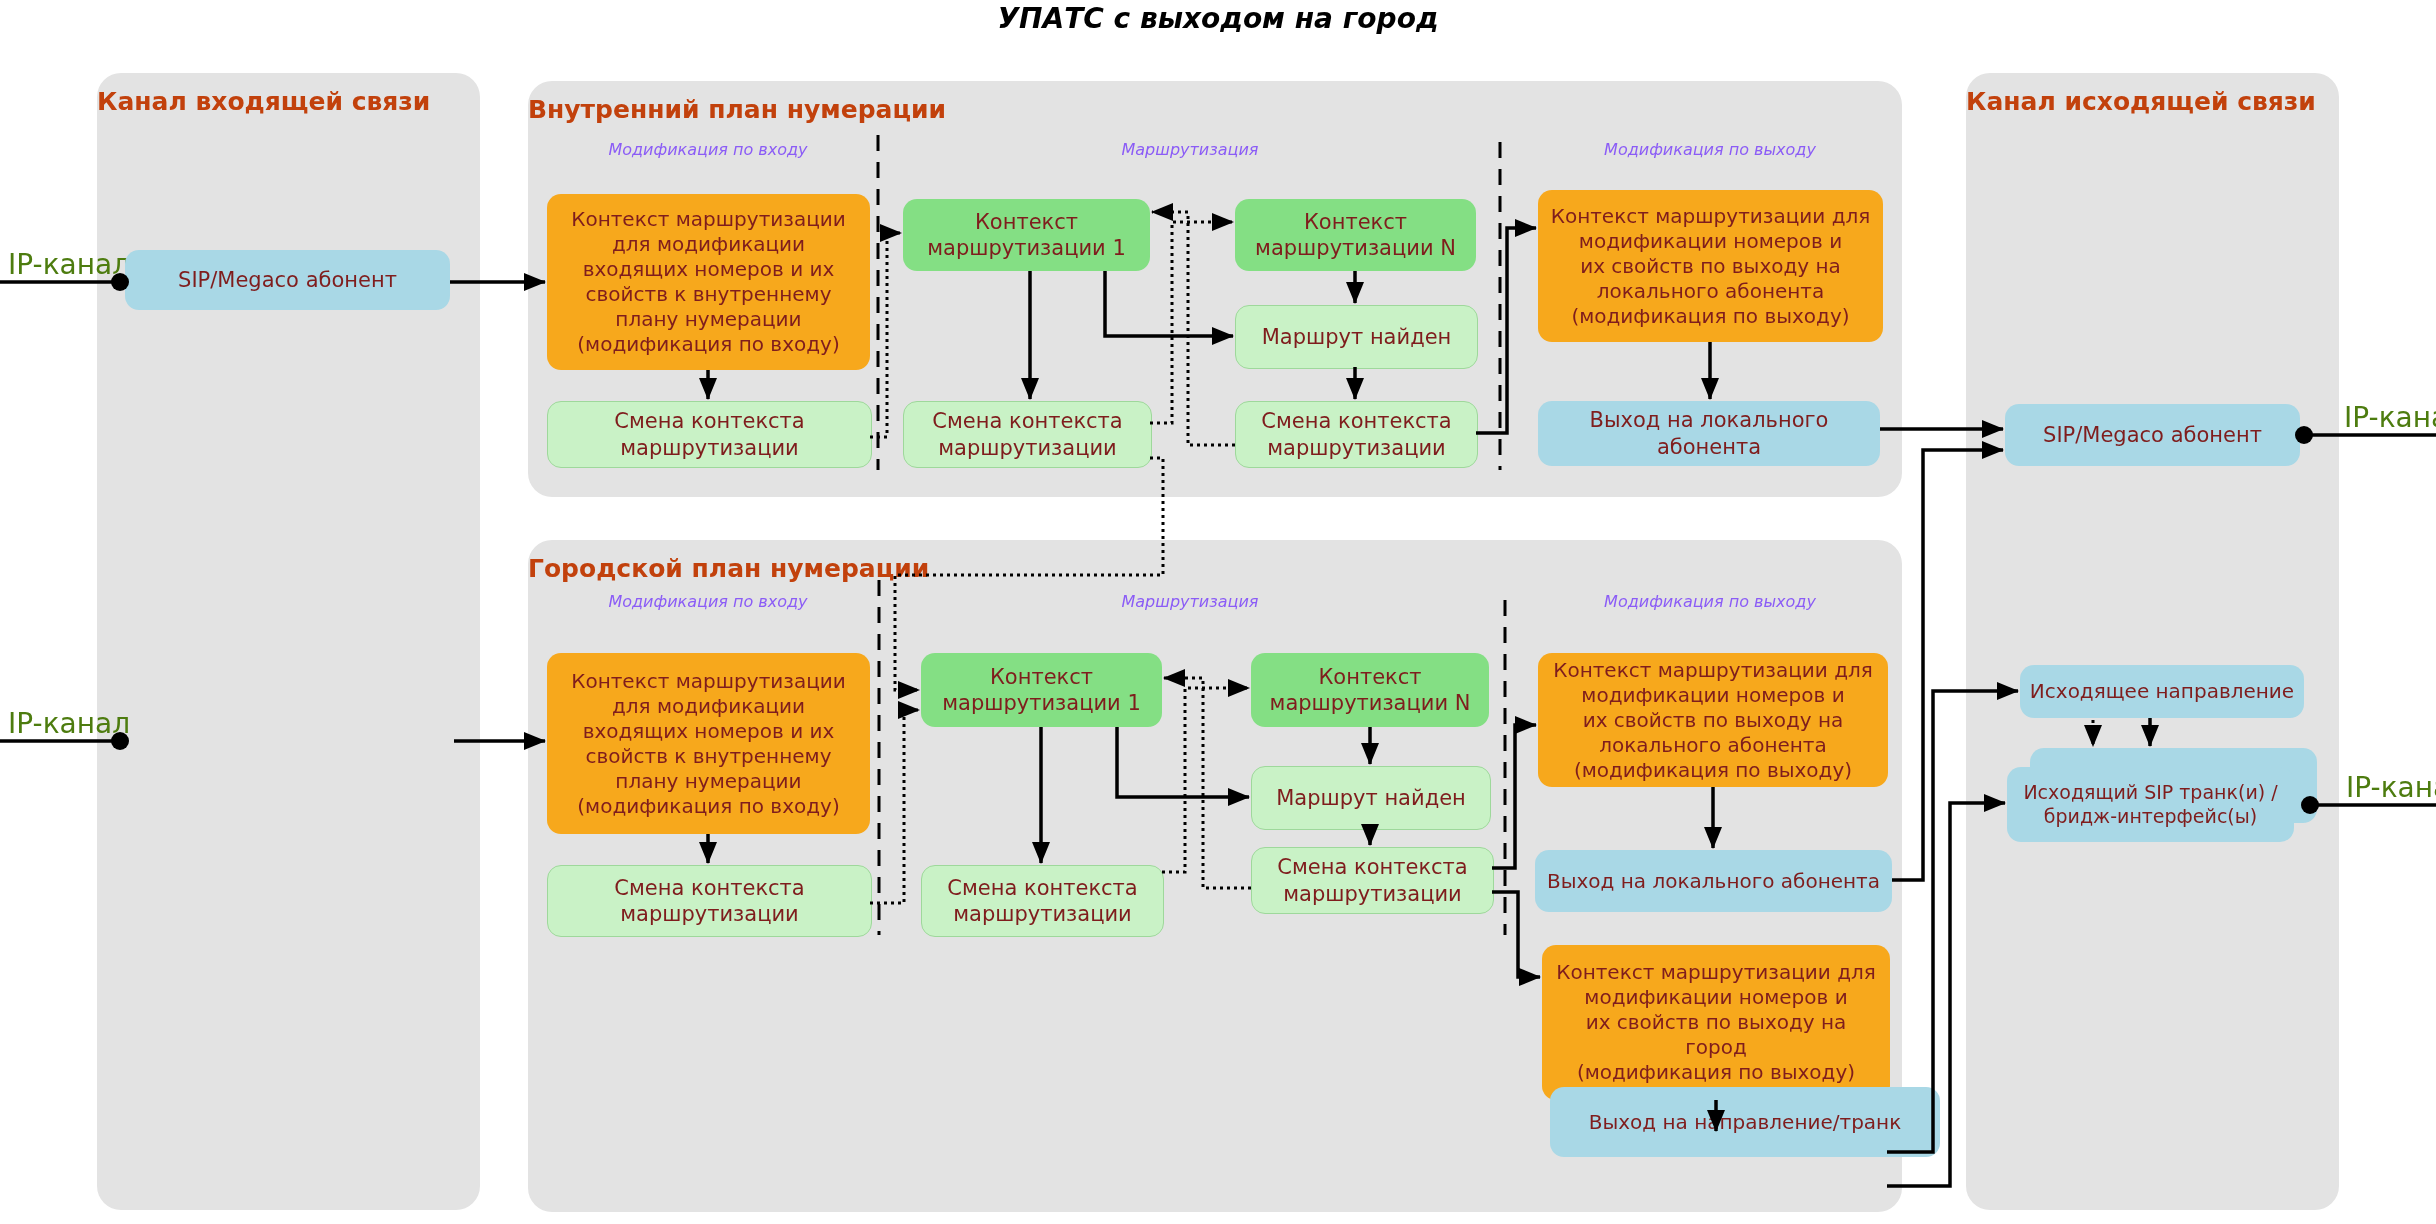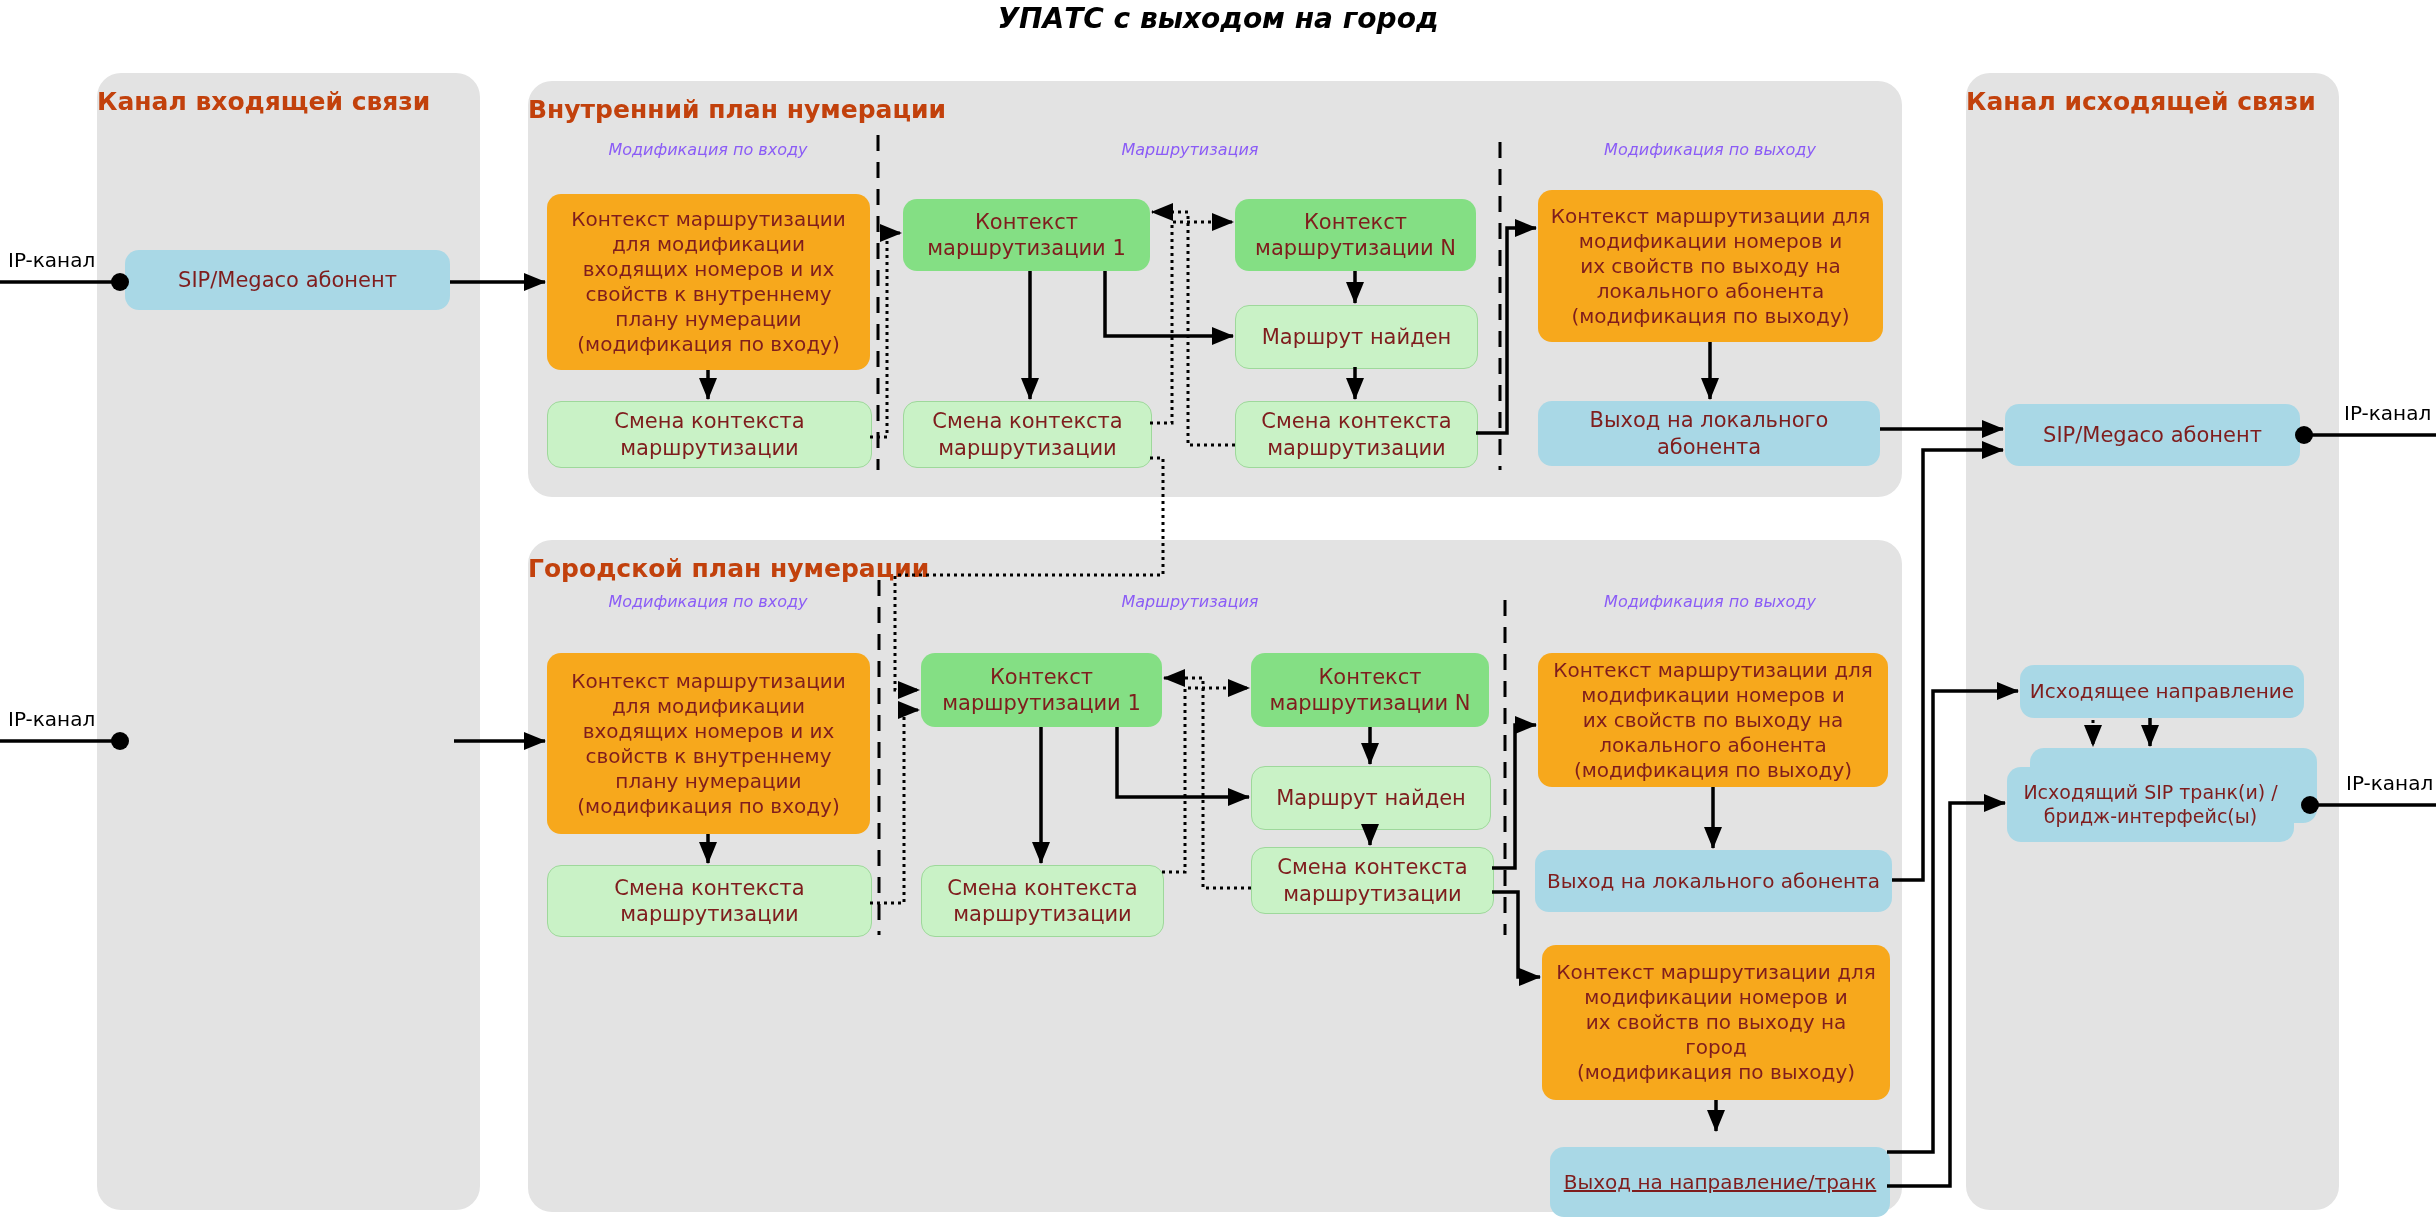--- a/index.html
+++ b/index.html
@@ -57,22 +57,22 @@
     color:#7f1d1d;
   }
   .orange{background:#f7a81c;font-size:20px;}
   .green{background:#84df84;}
   .lightgreen{background:#c9f2c6;border:1px solid #9ed89b;}
   .blue{background:#a9d8e6;}
   .f20{font-size:20px;}
   .f19{font-size:19px;}
   .ip-label{
     position:absolute;
-    font-size:20px;
-    color:#000000;
+    font-size:28px;
+    color:#4d7c0f;
     white-space:nowrap;
   }
   svg{position:absolute;left:0;top:0;pointer-events:none;}
   .solid,.plain{stroke:#000;stroke-width:3.5;fill:none;}
   .dotted{stroke:#000;stroke-width:3;fill:none;stroke-dasharray:3 4;}
   .dashed{stroke:#000;stroke-width:3;fill:none;stroke-dasharray:16 11;}
   .dot{fill:#000;stroke:none;}
 </style>
 </head>
 <body>
@@ -154,21 +154,21 @@
 модификации номеров и
 их свойств по выходу на
 локального абонента
 (модификация по выходу)</div>
   <div class="box blue f20" style="left:1535px;top:850px;width:357px;height:62px;">Выход на локального абонента</div>
   <div class="box orange" style="left:1542px;top:945px;width:348px;height:155px;">Контекст маршрутизации для
 модификации номеров и
 их свойств по выходу на
 город
 (модификация по выходу)</div>
-  <div class="box blue f20" style="left:1550px;top:1147px;width:340px;height:70px;text-decoration:underline;">Выход на направление/транк</div>
+  <div class="box blue f20" style="left:1550px;top:1087px;width:390px;height:70px;">Выход на направление/транк</div>
 
   <div class="box blue" style="left:2005px;top:404px;width:295px;height:62px;">SIP/Megaco абонент</div>
   <div class="box blue f20" style="left:2020px;top:665px;width:284px;height:53px;">Исходящее направление</div>
   <div class="box blue" style="left:2030px;top:748px;width:287px;height:75px;"></div>
   <div class="box blue f19" style="left:2007px;top:767px;width:287px;height:75px;">Исходящий SIP транк(и) /
 бридж-интерфейс(ы)</div>
 
   <svg width="2436" height="1224" viewBox="0 0 2436 1224">
     <defs>
       <marker id="ah" markerWidth="22" markerHeight="18" refX="21" refY="9" orient="auto" markerUnits="userSpaceOnUse">

